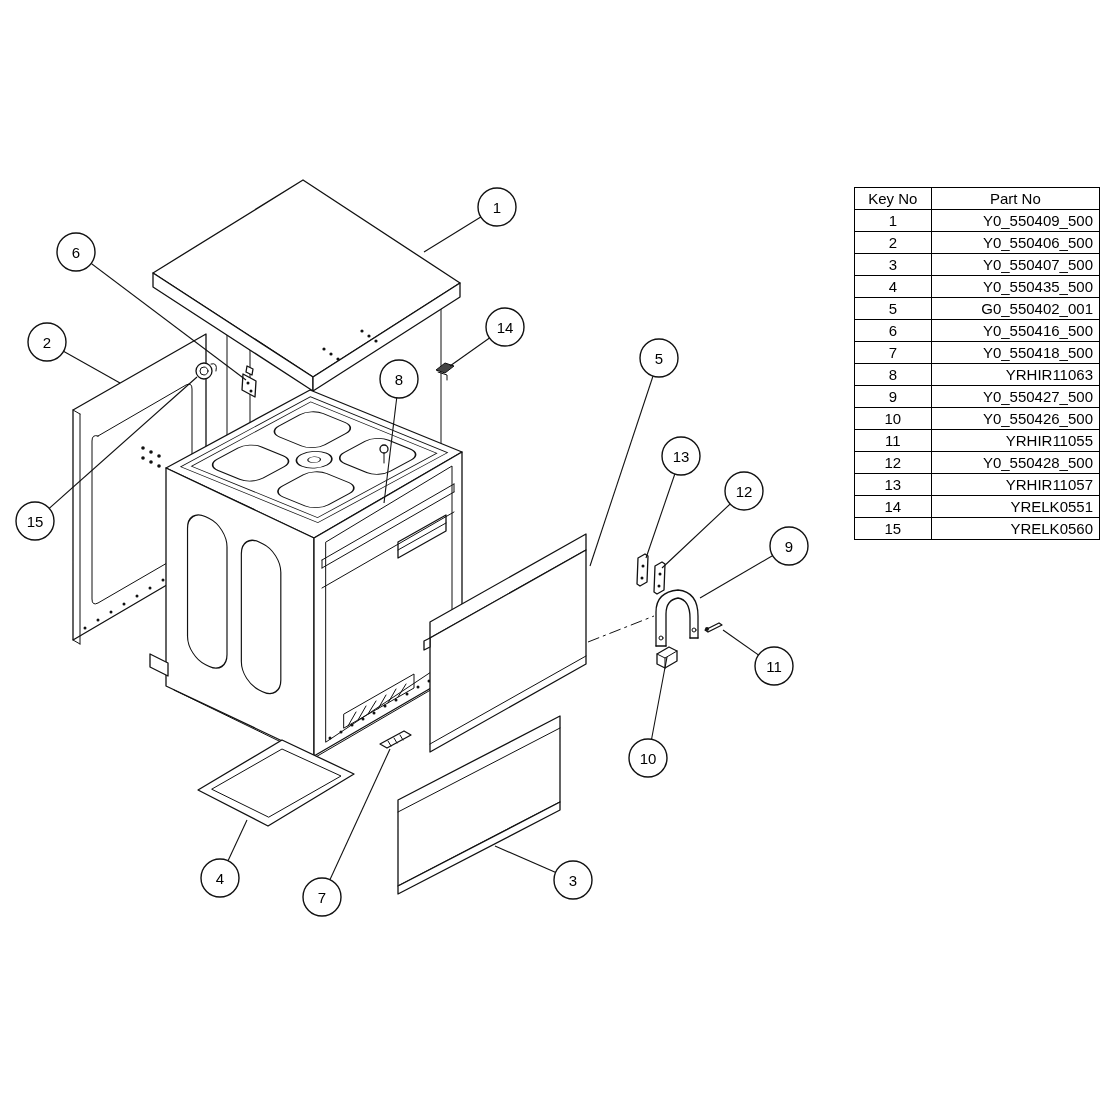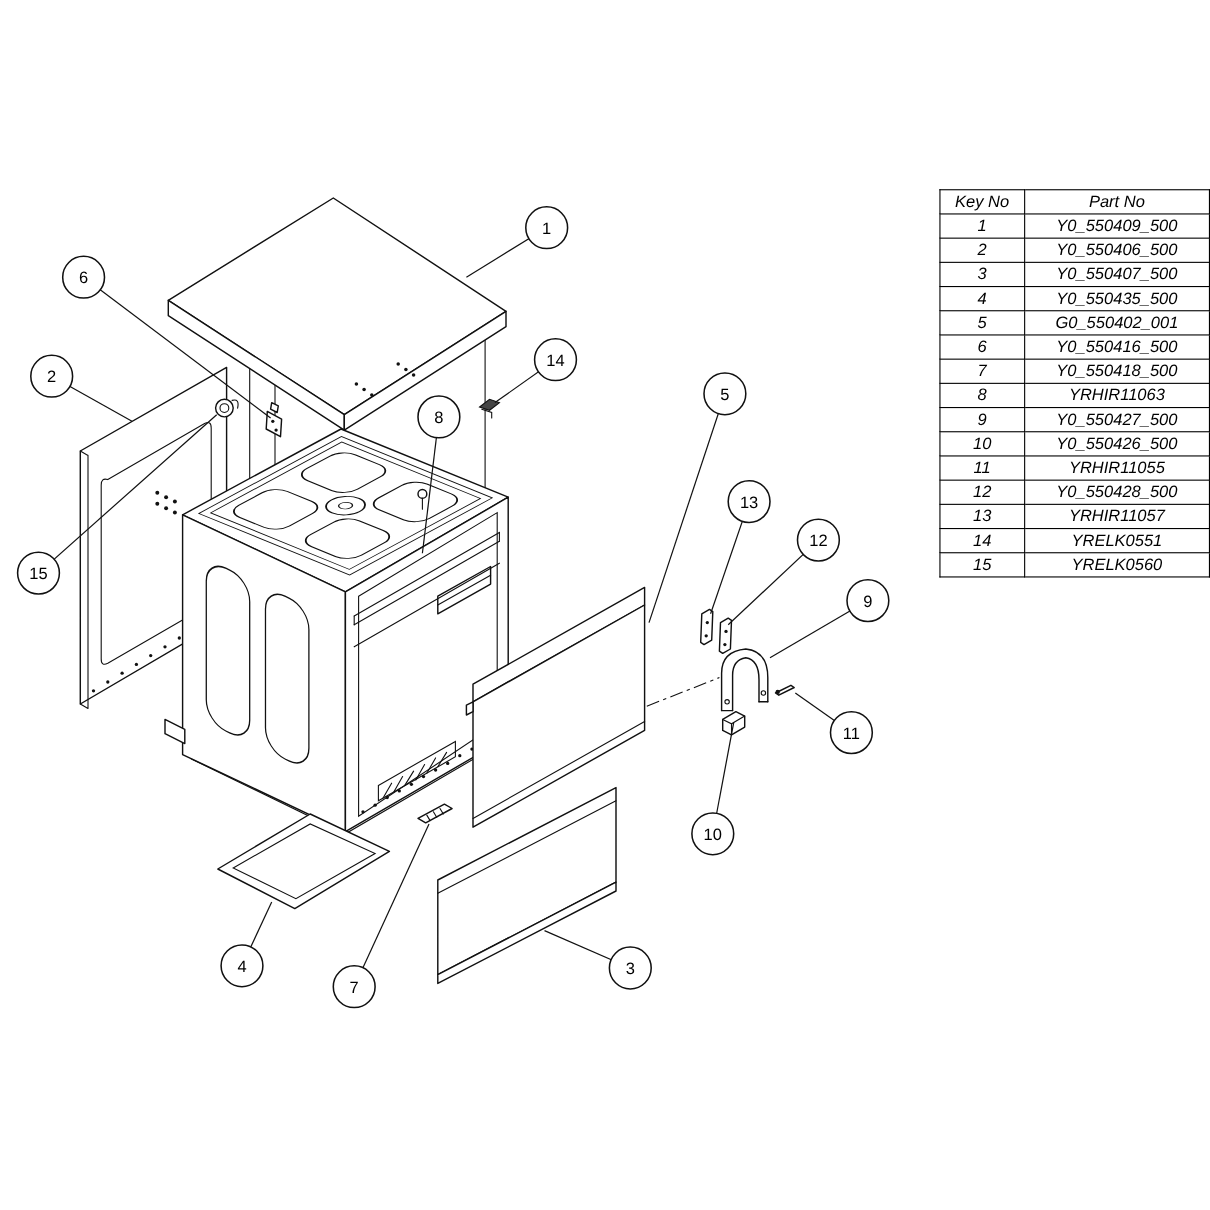--- a/index.html
+++ b/index.html
@@ -1,25 +1,25 @@
 <!DOCTYPE html>
 <html><head>
 <meta charset="utf-8">
 <style>
   html,body{margin:0;padding:0;background:#fff;}
   .stage{position:relative;width:1100px;height:1100px;background:#fff;overflow:hidden;
          font-family:"Liberation Sans",sans-serif;}
   .stage svg{position:absolute;left:0;top:0;}
-  .parts-table{position:absolute;left:854px;top:172px;font-style:italic;}
+  .parts-table{position:absolute;left:854px;top:187px;}
   .parts-table table{border-collapse:collapse;font-size:15px;color:#000;}
   .parts-table th,.parts-table td{border:1px solid #000;padding:0 6px;height:21px;
         line-height:21px;font-weight:400;white-space:nowrap;}
   .parts-table th{text-align:center;}
   .parts-table th.key,.parts-table td.key{width:64px;text-align:center;}
-  .parts-table td.part{width:156px;text-align:center;}
+  .parts-table td.part{width:156px;text-align:right;}
   .ol{fill:none;stroke:#111;stroke-width:1.3;stroke-linejoin:round;stroke-linecap:round;}
   .fw{fill:#fff;stroke:#111;stroke-width:1.3;stroke-linejoin:round;}
   .thin{fill:none;stroke:#111;stroke-width:1;stroke-linecap:round;}
   .dot{fill:#111;stroke:none;}
   .dk{fill:#444;stroke:#111;stroke-width:1;}
   .dashdot{fill:none;stroke:#111;stroke-width:1;stroke-dasharray:12 4 3 4;}
   #callout-leaders line{stroke:#111;stroke-width:1.1;}
   #callout-circles circle{fill:#fff;stroke:#111;stroke-width:1.4;}
   #callout-circles text{font-family:"Liberation Sans",sans-serif;font-size:15px;
         text-anchor:middle;fill:#000;}

